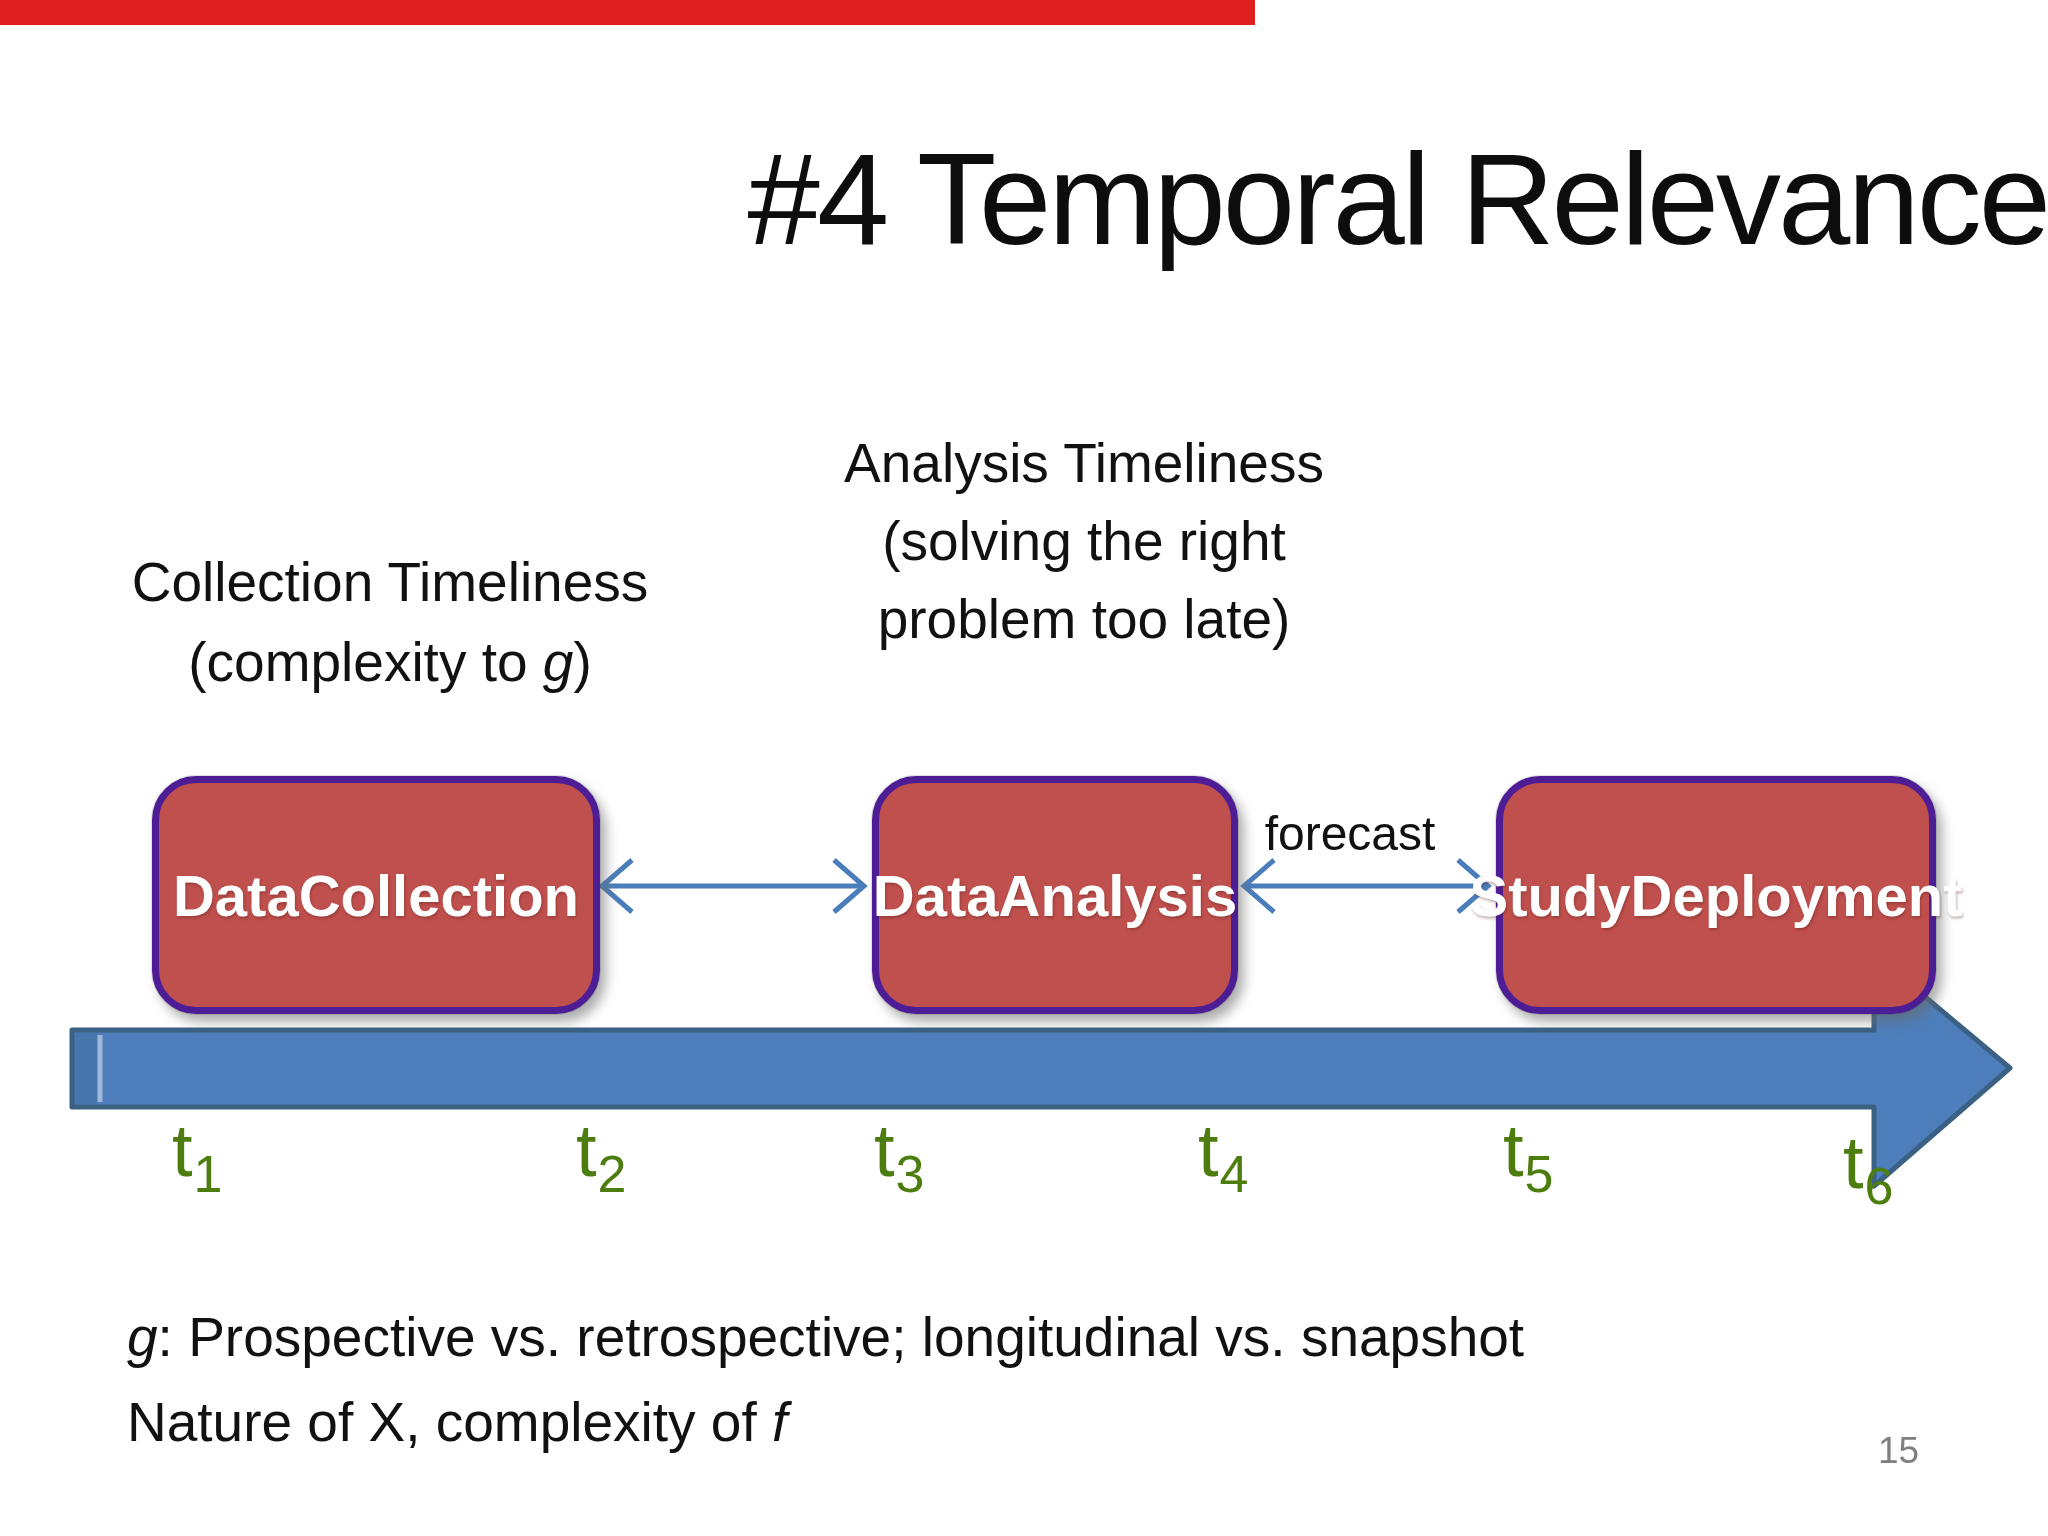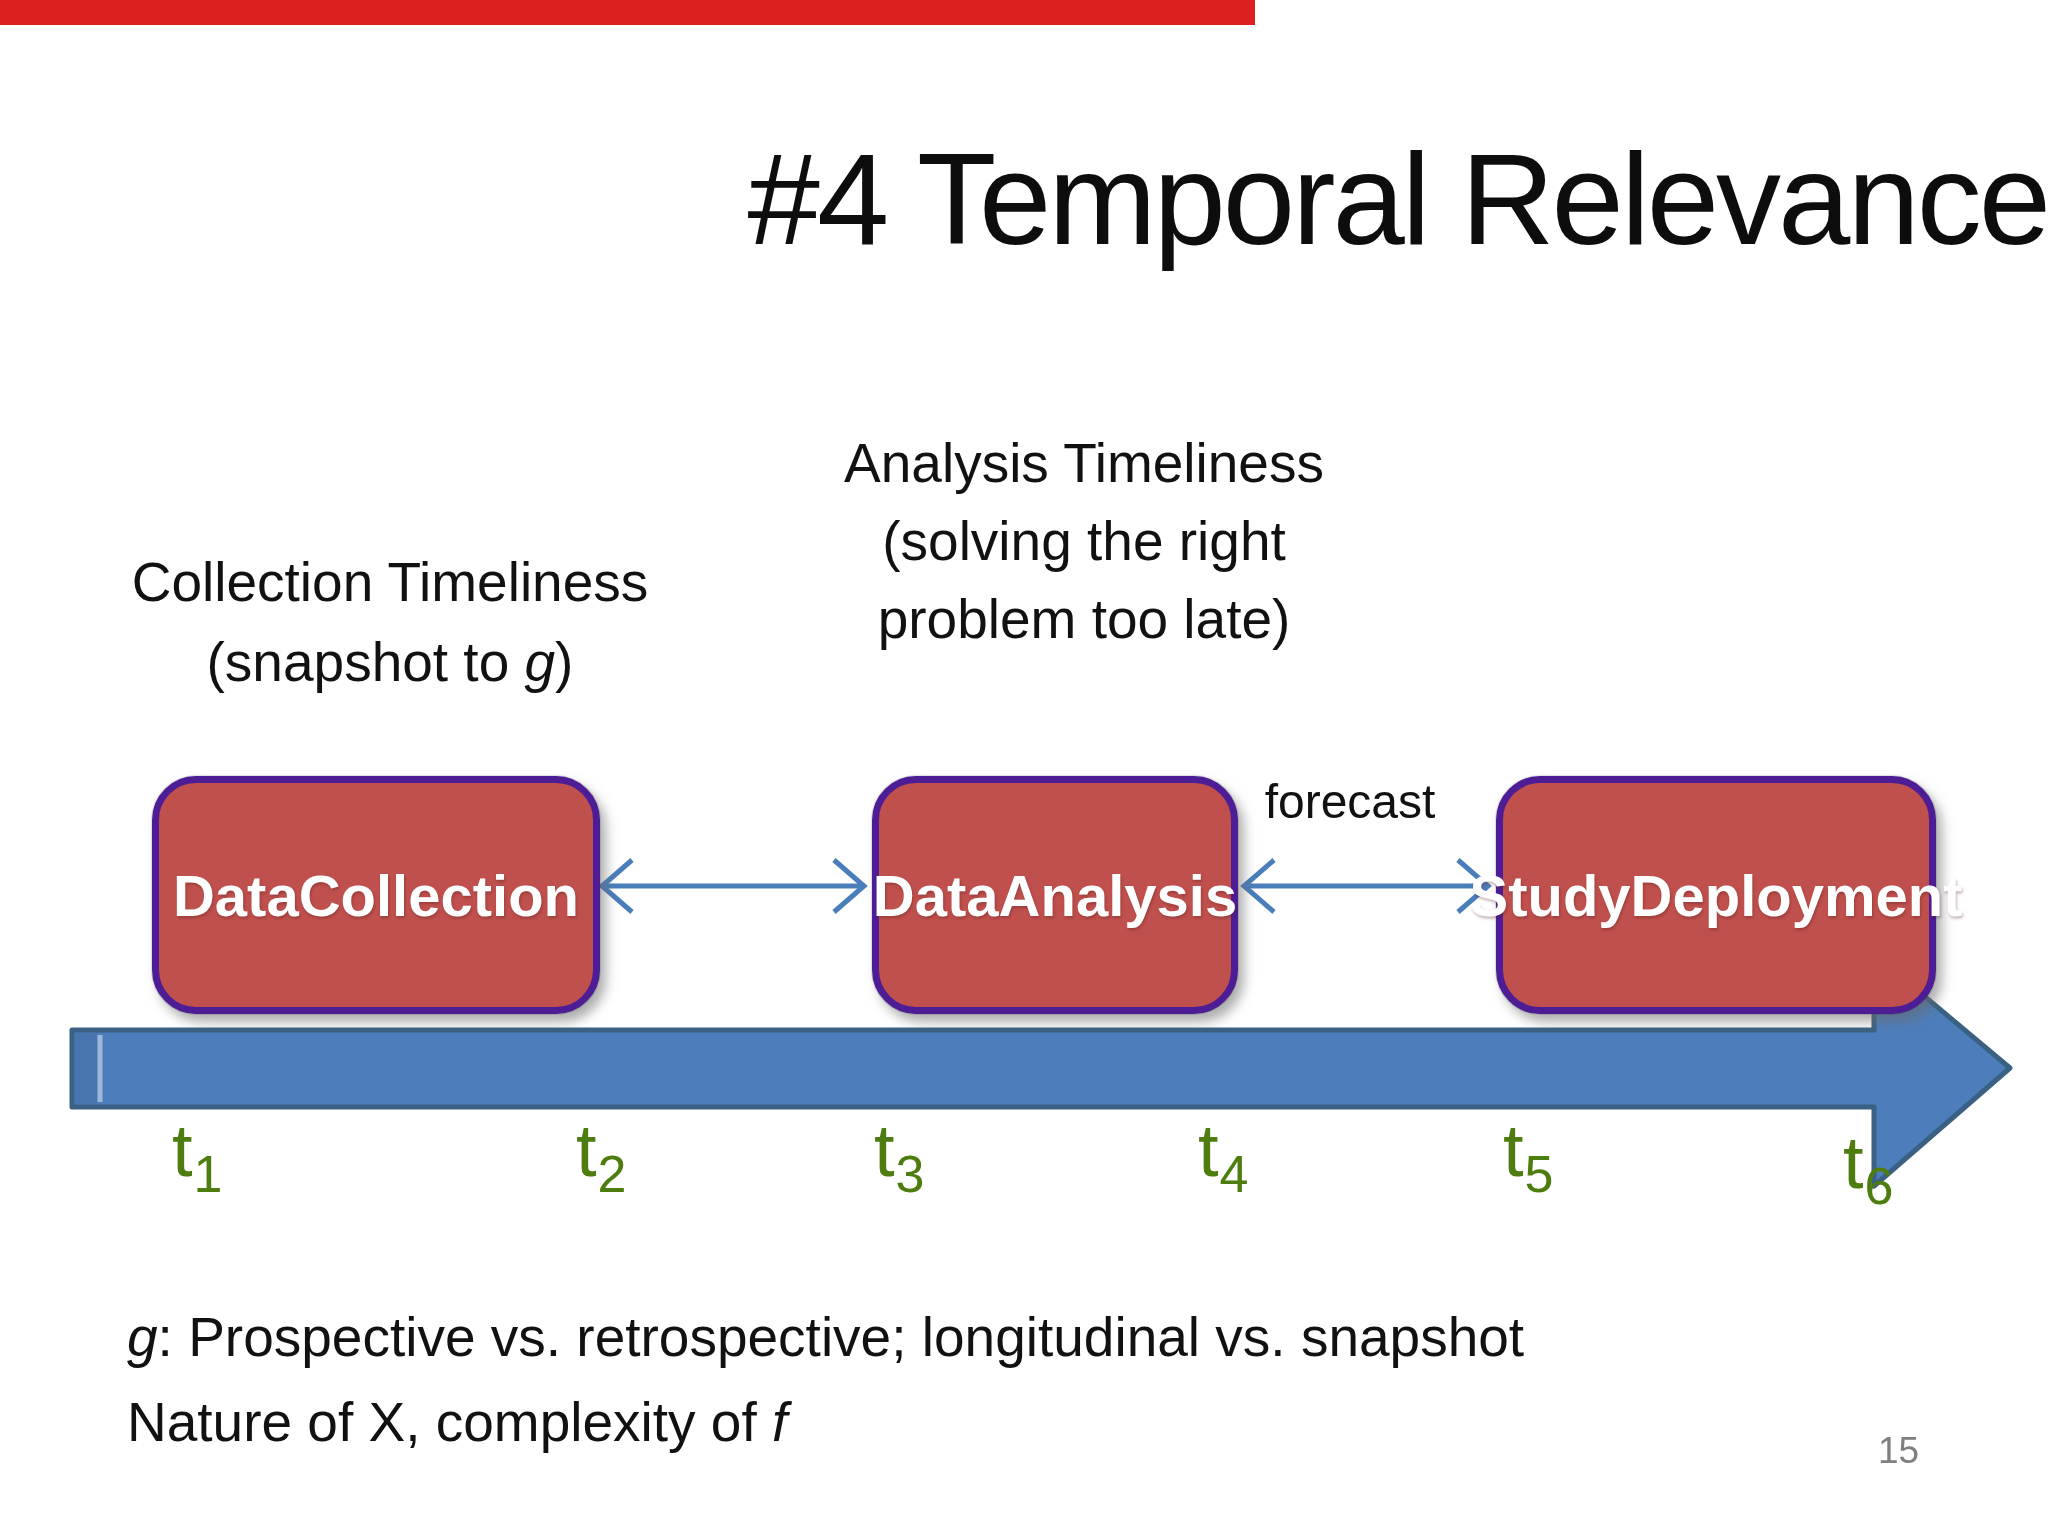--- a/index.html
+++ b/index.html
@@ -38,21 +38,21 @@
     display:flex;justify-content:center;align-items:center;
     color:#ffffff;font-weight:bold;font-size:58px;line-height:77px;
     text-align:center;
     text-shadow:1px 2px 3px rgba(80,30,30,0.35);
   }
   #box-collection{left:152px;top:776px;width:434px;}
   #box-analysis{left:872px;top:776px;width:352px;}
   #box-deployment{left:1496px;top:776px;width:426px;}
   
   #forecast-label{
-    position:absolute;left:1242px;top:774px;width:216px;
+    position:absolute;left:1242px;top:806px;width:216px;
     text-align:center;font-size:48px;color:#111;
   }
   
   #diagram-svg{position:absolute;left:0;top:0;width:2048px;height:1536px;}
   
   .tlabel{
     position:absolute;top:1108px;
     font-size:74px;color:#4d7c0f;white-space:nowrap;
   }
   .tlabel .tsub{
@@ -76,21 +76,21 @@
 <body>
 
 <div id="stage">
 
   <div id="progress-bar"></div>
 
   <div id="title">#4 Temporal Relevance</div>
 
   <div id="caption-collection" class="caption">
     <span>Collection Timeliness</span><br>
-    <span>(snapshot to </span><span class="ital">g</span><span>)</span>
+    <span>(complexity to </span><span class="ital">g</span><span>)</span>
   </div>
 
   <div id="caption-analysis" class="caption">
     <span>Analysis Timeliness</span><br>
     <span>(solving the right</span><br>
     <span>problem too late)</span>
   </div>
 
   <svg id="diagram-svg" viewBox="0 0 2048 1536">
 

